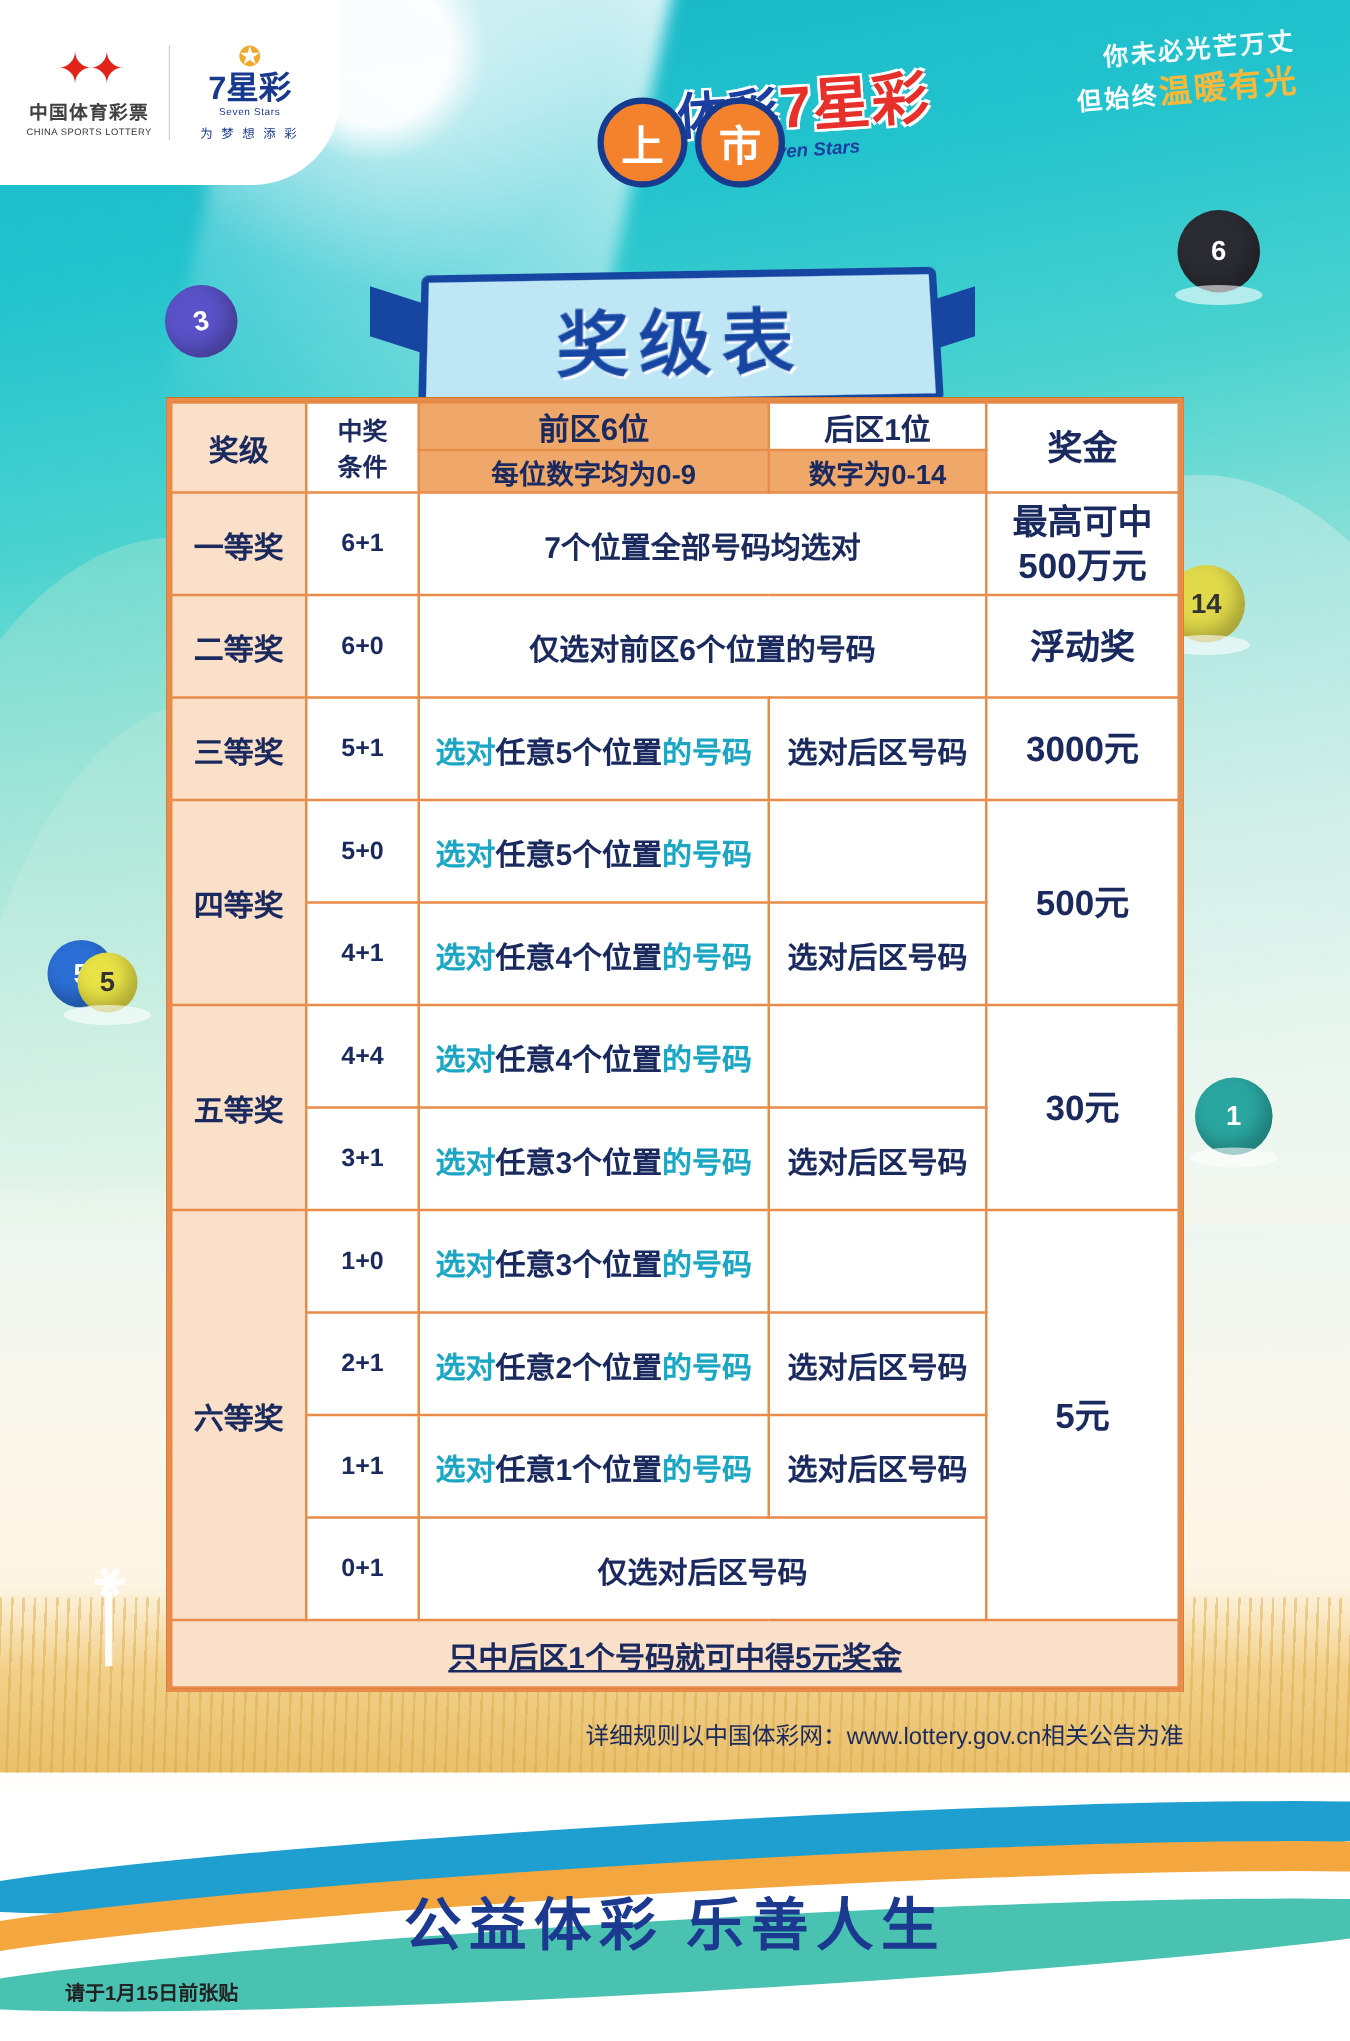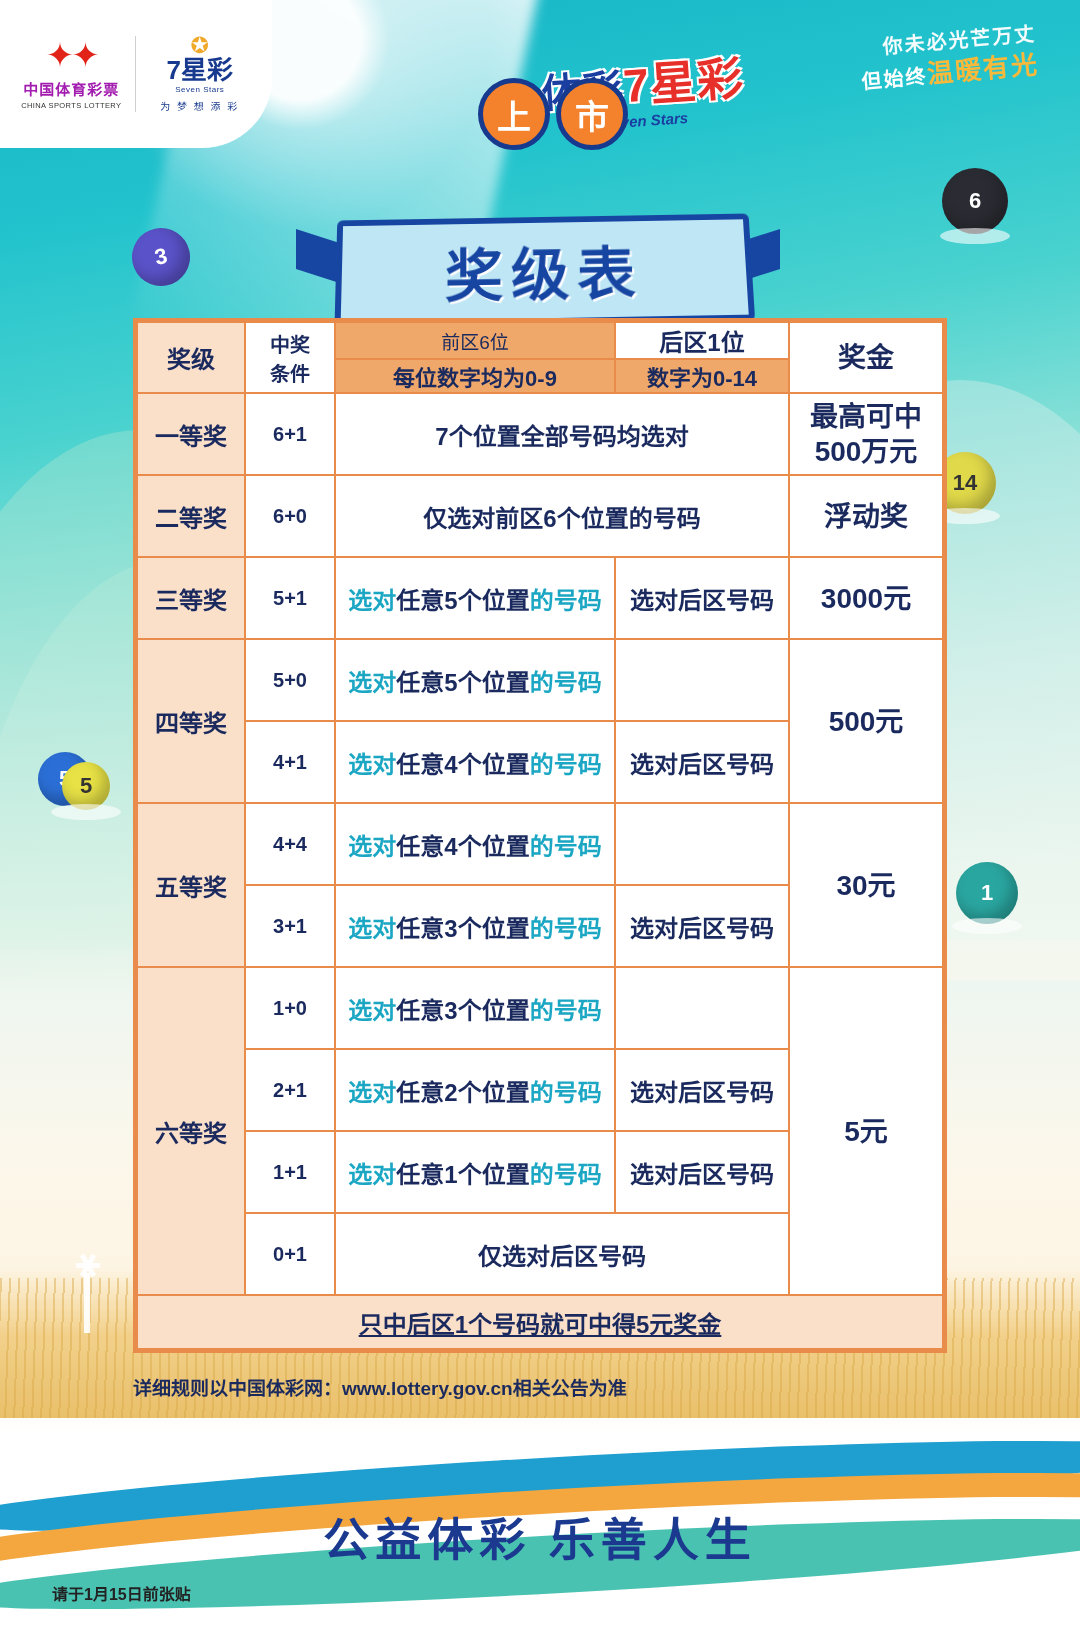--- a/index.html
+++ b/index.html
@@ -51,21 +51,21 @@
   .windmill .b3{transform:rotate(120deg);}
 
   
   .logo-card{
     position:absolute;left:0;top:0;width:272px;height:148px;
     background:#ffffff;border-radius:0 0 70px 0;
     display:flex;align-items:center;gap:6px;padding:0 14px;box-sizing:border-box;
   }
   .logo-left{width:118px;text-align:center;}
   .logo-left .mark{font-size:34px;color:#e2231a;line-height:1;letter-spacing:-3px;font-weight:700;}
-  .logo-left .cn{font-size:15px;color:#a21caf;font-weight:700;margin-top:6px;letter-spacing:1px;}
+  .logo-left .cn{font-size:15px;color:#404040;font-weight:700;margin-top:6px;letter-spacing:1px;}
   .logo-left .en{font-size:7.5px;color:#333;letter-spacing:.4px;margin-top:2px;}
   .logo-div{width:1px;height:76px;background:#cfcfcf;}
   .logo-right{width:120px;text-align:center;color:#173a8f;}
   .logo-right .star{font-size:22px;color:#f0a92b;line-height:1;}
   .logo-right .t7{font-size:26px;font-weight:700;line-height:1.05;}
   .logo-right .sub-en{font-size:8px;color:#173a8f;letter-spacing:.5px;}
   .logo-right .slogan{font-size:10px;color:#173a8f;margin-top:4px;letter-spacing:2px;}
 
   
   .brand7{
@@ -125,31 +125,31 @@
   .ball-5b{left:62px;top:762px;width:48px;height:48px;background:#e8e246;color:#333;}
   .ball-1{left:956px;top:862px;width:62px;height:62px;background:#2aa6a0;}
 
   
   .table-wrap{
     position:absolute;left:133px;top:318px;width:814px;
     border:3px solid #e98b4a;background:#a16207;box-sizing:border-box;
   }
   table{border-collapse:collapse;width:100%;table-layout:fixed;}
   td,th{border:2px solid #e98b4a;text-align:center;vertical-align:middle;padding:0;}
-  .hdr{background:#f0a86a;color:#1b2a5e;font-weight:400;font-size:19px;}
+  .hdr{background:#f0a86a;color:#1b2a5e;font-weight:700;font-size:25px;}
   .hdr-sm{background:#f0a86a;color:#1b2a5e;font-weight:700;font-size:22px;}
   .col-grade{width:106px;background:#fbe0c9;color:#1b2a5e;font-weight:700;font-size:24px;}
   .col-cond{width:88px;background:#fff;color:#1b2a5e;font-weight:700;font-size:20px;}
   .cell-front{color:#1b2a5e;font-weight:700;font-size:24px;background:#fff;}
   .cell-front .hl-blue{color:#1ba7c4;}
   .cell-back{width:172px;color:#1b2a5e;font-weight:700;font-size:24px;background:#fff;}
   .cell-prize{width:152px;color:#1b2a5e;font-weight:700;font-size:28px;background:#fff;line-height:1.25;}
   .row-h2{height:82px;}
   .note-row td{background:#fbe0c9;color:#1b2a5e;font-weight:700;font-size:24px;height:52px;text-decoration:underline;}
-  .footnote-abs{position:absolute;left:133px;width:814px;text-align:left;font-size:19px;color:#1b2a5e;font-weight:700;}
+  .footnote-abs{position:absolute;left:133px;width:814px;text-align:right;font-size:19px;color:#1b2a5e;font-weight:400;}
 
   .bottom-slogan{
     position:absolute;left:0;bottom:64px;width:1080px;text-align:center;
     font-size:46px;font-weight:700;color:#1b3a8f;letter-spacing:6px;
     font-family:"Liberation Serif","DejaVu Serif",serif;
   }
   .post-note{
     position:absolute;left:52px;bottom:28px;font-size:16px;color:#222;font-weight:700;
   }
 </style>

